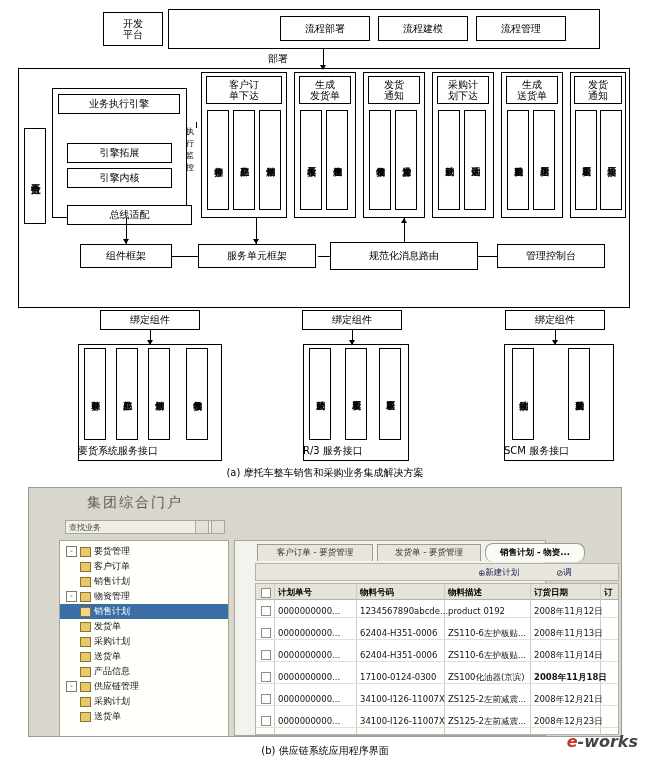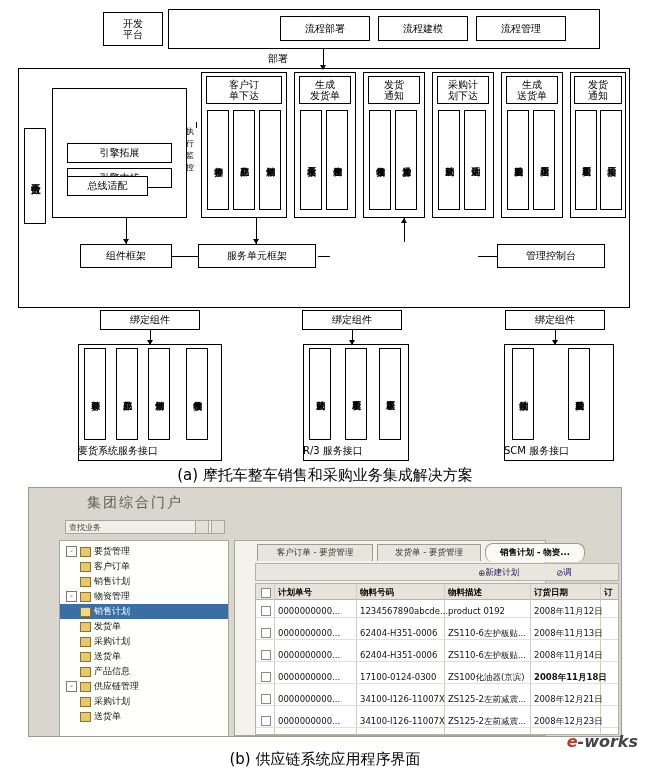--- a/index.html
+++ b/index.html
@@ -41,21 +41,21 @@
   .tbar{position:absolute;left:20px;top:22px;width:364px;height:18px;background:#e9e7dd;border:1px solid #b4b3a8;box-sizing:border-box;}
   .tbtn{position:absolute;top:2px;height:14px;font-size:8.5px;color:#1a1a5a;display:flex;align-items:center;}
   .grid{position:absolute;left:20px;top:42px;width:364px;height:152px;background:#ffffff;border:1px solid #b4b3a8;box-sizing:border-box;}
   .ghead{position:absolute;left:0;top:0;height:16px;width:100%;background:#e6e4da;border-bottom:1px solid #b4b3a8;box-sizing:border-box;}
   .gcell{position:absolute;font-size:8.5px;color:#111;white-space:nowrap;overflow:hidden;}
   .gheadcell{position:absolute;font-size:8.5px;color:#000;font-weight:bold;top:3px;white-space:nowrap;}
   .grow{position:absolute;left:0;width:100%;height:16px;border-bottom:1px solid #e2e0d6;box-sizing:border-box;}
   .chk{position:absolute;width:8px;height:8px;border:1px solid #8d8c84;background:#fff;}
   .vsep{position:absolute;top:0;width:1px;height:100%;background:#cfcdc3;}
 
-  .caption{position:absolute;width:100%;text-align:center;font-size:15px;}
+  .caption{position:absolute;width:100%;text-align:center;font-size:10px;}
   .logo{position:absolute;right:12px;bottom:18px;font-size:16px;font-weight:bold;color:#444;font-style:italic;}
   .logo .e{color:#c0392b;}
 </style>
 </head>
 <body>
 
 <div class="page">
 
   <div class="box f10" style="left:103px;top:12px;width:60px;height:34px;white-space:pre-line;">开发
 平台</div>
@@ -67,23 +67,24 @@
 
   <div class="line" style="left:323px;top:49px;width:1px;height:18px;"></div>
   <div class="arrowdown" style="left:320px;top:65px;"></div>
   <div class="plain f10" style="left:268px;top:52px;width:50px;">部署</div>
 
   <div class="outer" style="left:18px;top:68px;width:612px;height:240px;"></div>
 
   <div class="vbox f10" style="left:24px;top:128px;width:22px;height:96px;">业务执行平台</div>
 
   <div class="outer" style="left:52px;top:88px;width:135px;height:130px;"></div>
+  <div class="box f10" style="left:58px;top:94px;width:122px;height:20px;">业务执行引擎</div>
   <div class="box f10" style="left:67px;top:143px;width:105px;height:20px;">引擎拓展</div>
   <div class="box f10" style="left:67px;top:168px;width:105px;height:20px;">引擎内核</div>
-  <div class="box f10" style="left:67px;top:176px;width:81px;height:20px;">总线适配</div>
+  <div class="box f10" style="left:67px;top:205px;width:125px;height:20px;">总线适配</div>
 
   <div class="plain f8" style="left:186px;top:126px;width:14px;line-height:12px;">执<br>行<br>监<br>控</div>
   <div class="line" style="left:196px;top:122px;width:1px;height:6px;"></div>
 
   <div class="outer" style="left:201px;top:72px;width:86px;height:146px;"></div>
   <div class="box f10" style="left:206px;top:76px;width:76px;height:28px;white-space:pre-line;">客户订
 单下达</div>
   <div class="vbox f9" style="left:207px;top:110px;width:22px;height:100px;">接收客户订单</div>
   <div class="vbox f9" style="left:233px;top:110px;width:22px;height:100px;">获取产品信息</div>
   <div class="vbox f9" style="left:259px;top:110px;width:22px;height:100px;">新增销售计划</div>
@@ -113,20 +114,21 @@
   <div class="vbox f9" style="left:533px;top:110px;width:22px;height:100px;">创建工厂送货单</div>
 
   <div class="outer" style="left:570px;top:72px;width:56px;height:146px;"></div>
   <div class="box f10" style="left:574px;top:76px;width:48px;height:28px;white-space:pre-line;">发货
 通知</div>
   <div class="vbox f9" style="left:575px;top:110px;width:22px;height:100px;">获取工厂送货单</div>
   <div class="vbox f9" style="left:600px;top:110px;width:22px;height:100px;">通知工厂接货</div>
 
   <div class="box f10" style="left:80px;top:244px;width:92px;height:24px;">组件框架</div>
   <div class="box f10" style="left:198px;top:244px;width:118px;height:24px;">服务单元框架</div>
+  <div class="box f10" style="left:330px;top:242px;width:148px;height:28px;">规范化消息路由</div>
   <div class="box f10" style="left:497px;top:244px;width:108px;height:24px;">管理控制台</div>
 
   <div class="line" style="left:126px;top:218px;width:1px;height:26px;"></div>
   <div class="arrowdown" style="left:123px;top:239px;"></div>
   <div class="line" style="left:256px;top:218px;width:1px;height:26px;"></div>
   <div class="arrowdown" style="left:253px;top:239px;"></div>
   <div class="line" style="left:404px;top:218px;width:1px;height:24px;"></div>
   <div class="arrowup" style="left:401px;top:218px;"></div>
   <div class="line" style="left:318px;top:256px;width:12px;height:1px;"></div>
   <div class="line" style="left:478px;top:256px;width:19px;height:1px;"></div>
@@ -248,16 +250,16 @@
           <div class="chk" style="left:5px;top:4px;"></div>
           <div class="gcell" style="left:22px;top:4px;">0000000000...</div>
           <div class="gcell" style="left:104px;top:4px;">34100-I126-11007X</div>
           <div class="gcell" style="left:192px;top:4px;">ZS125-2左前减震...</div>
           <div class="gcell" style="left:278px;top:4px;">2008年12月23日</div>
         </div>
       </div>
     </div>
   </div>
 
-  <div class="caption" style="left:0;top:744px;margin-top:6px;">(b) 供应链系统应用程序界面</div>
+  <div class="caption" style="left:0;top:744px;">(b) 供应链系统应用程序界面</div>
 
   <div class="logo"><span class="e">e</span><span>-works</span></div>
 </div>
 
 </body></html>

